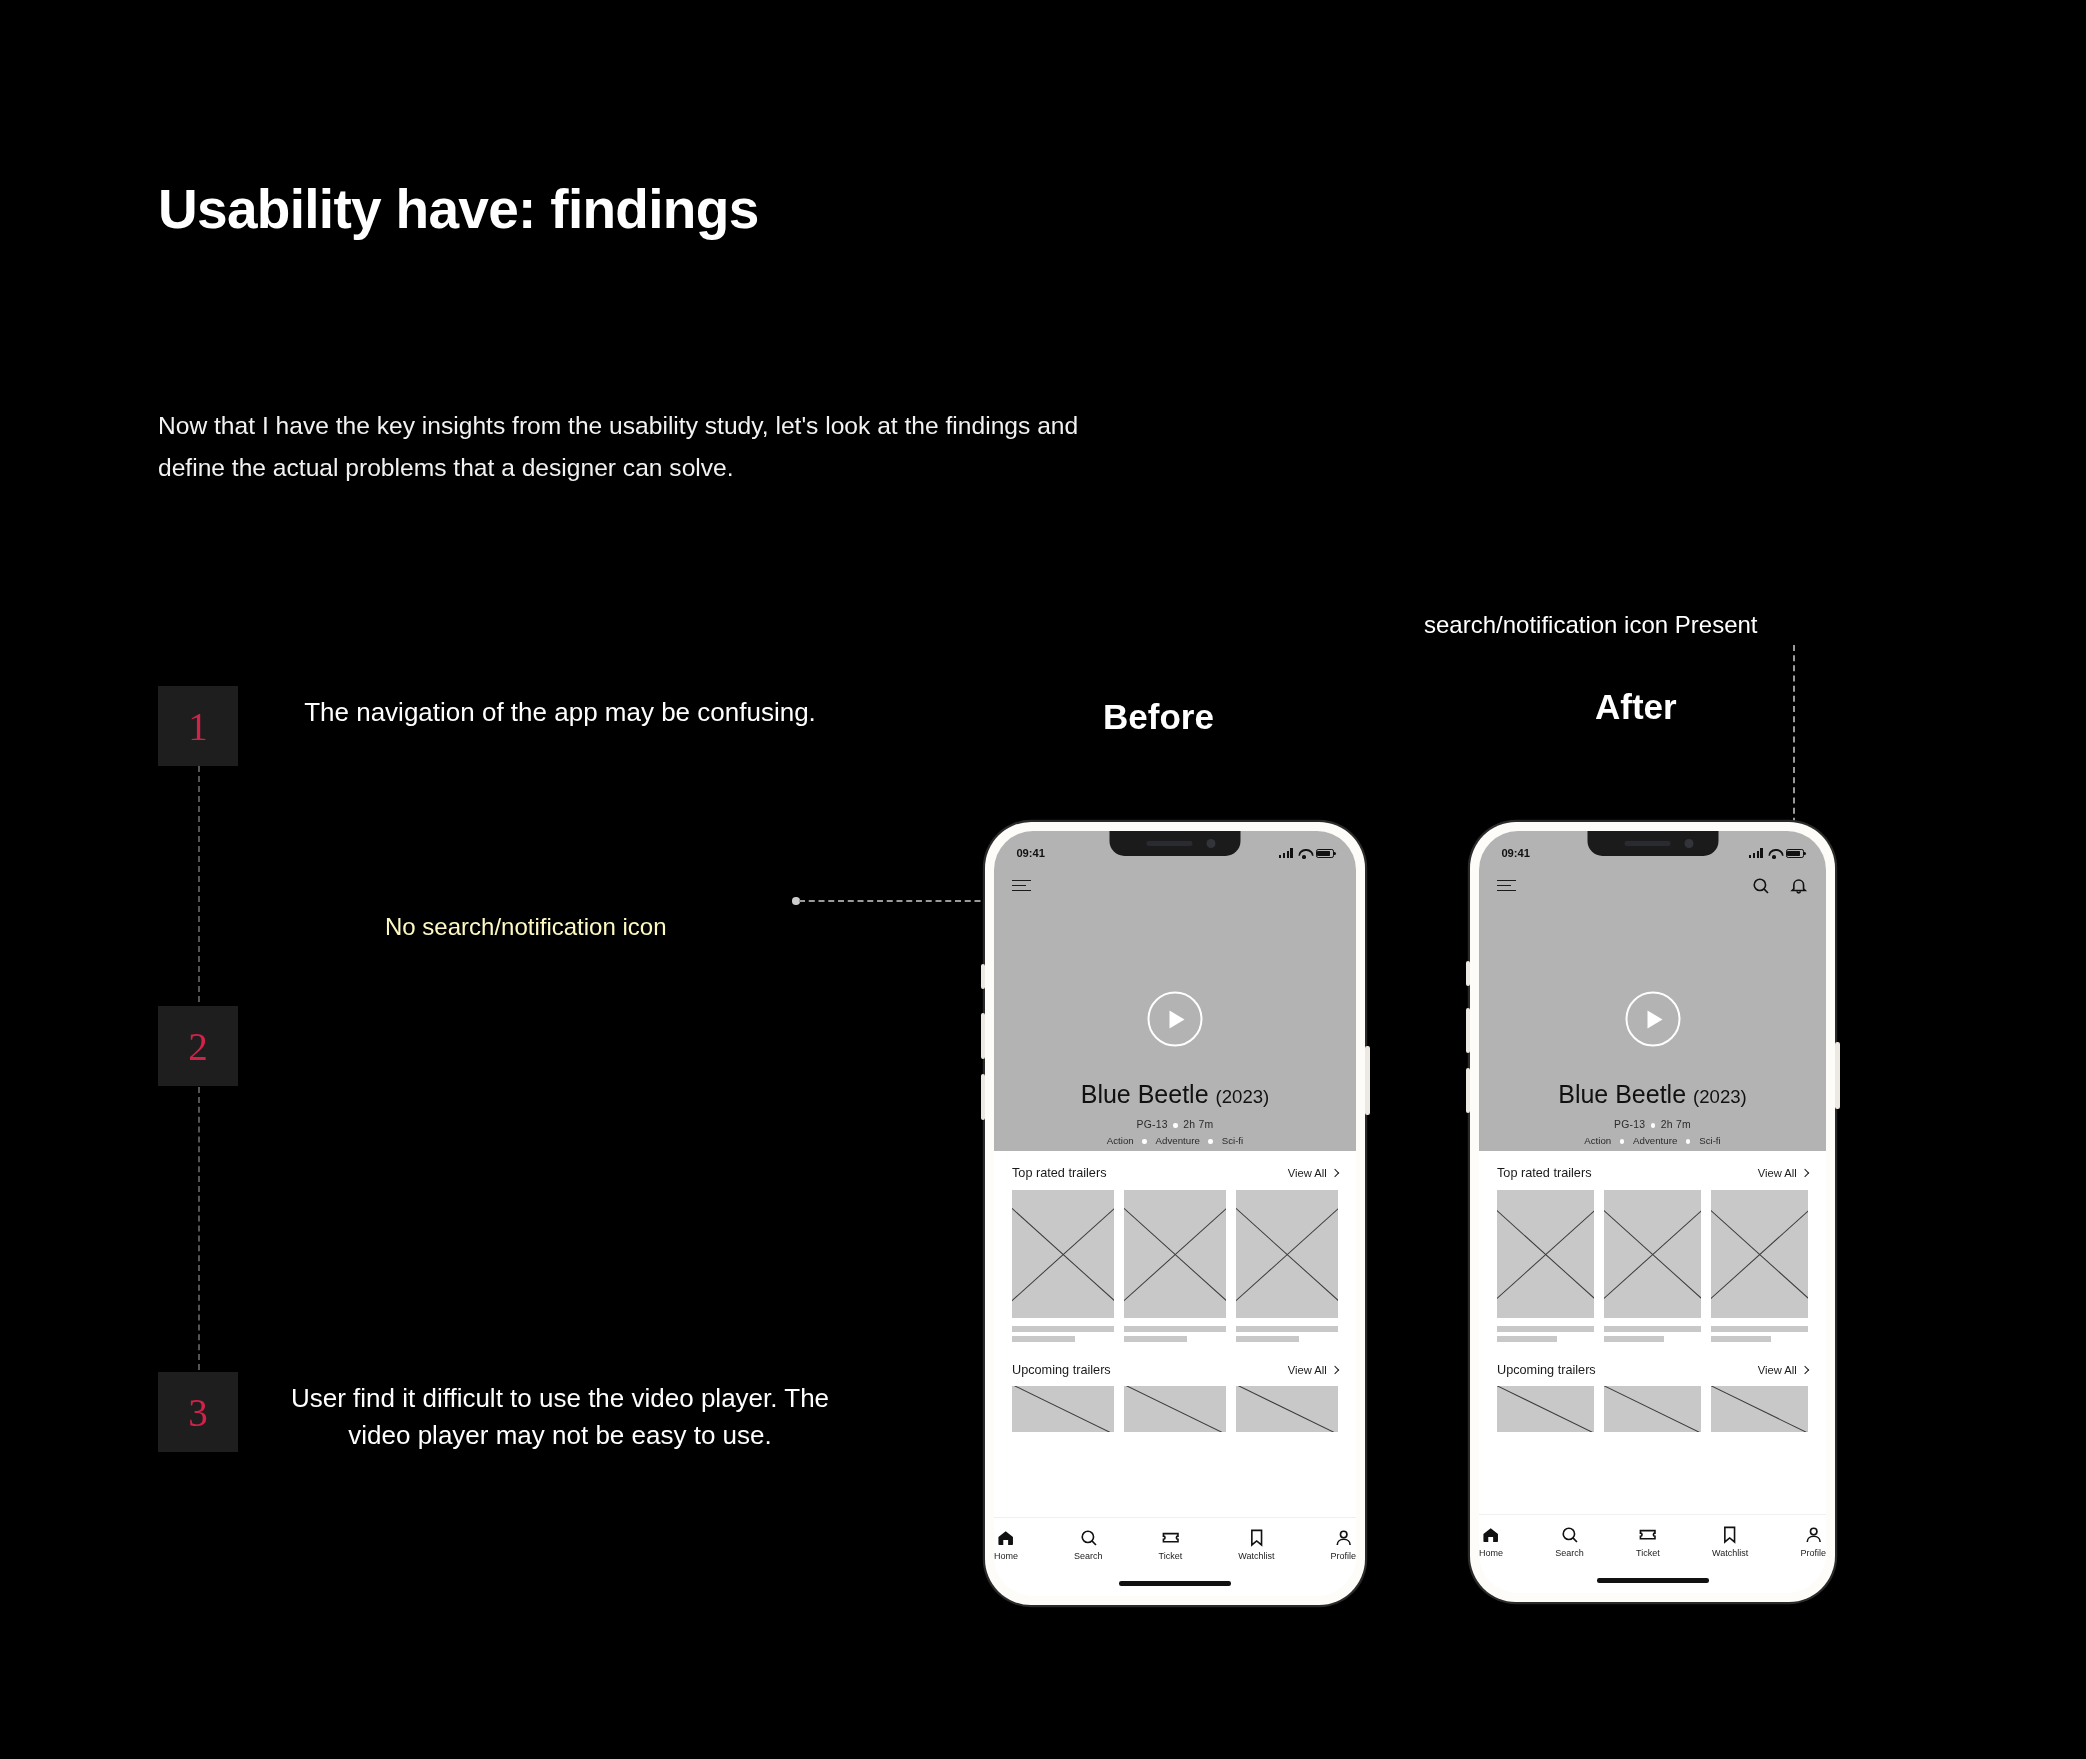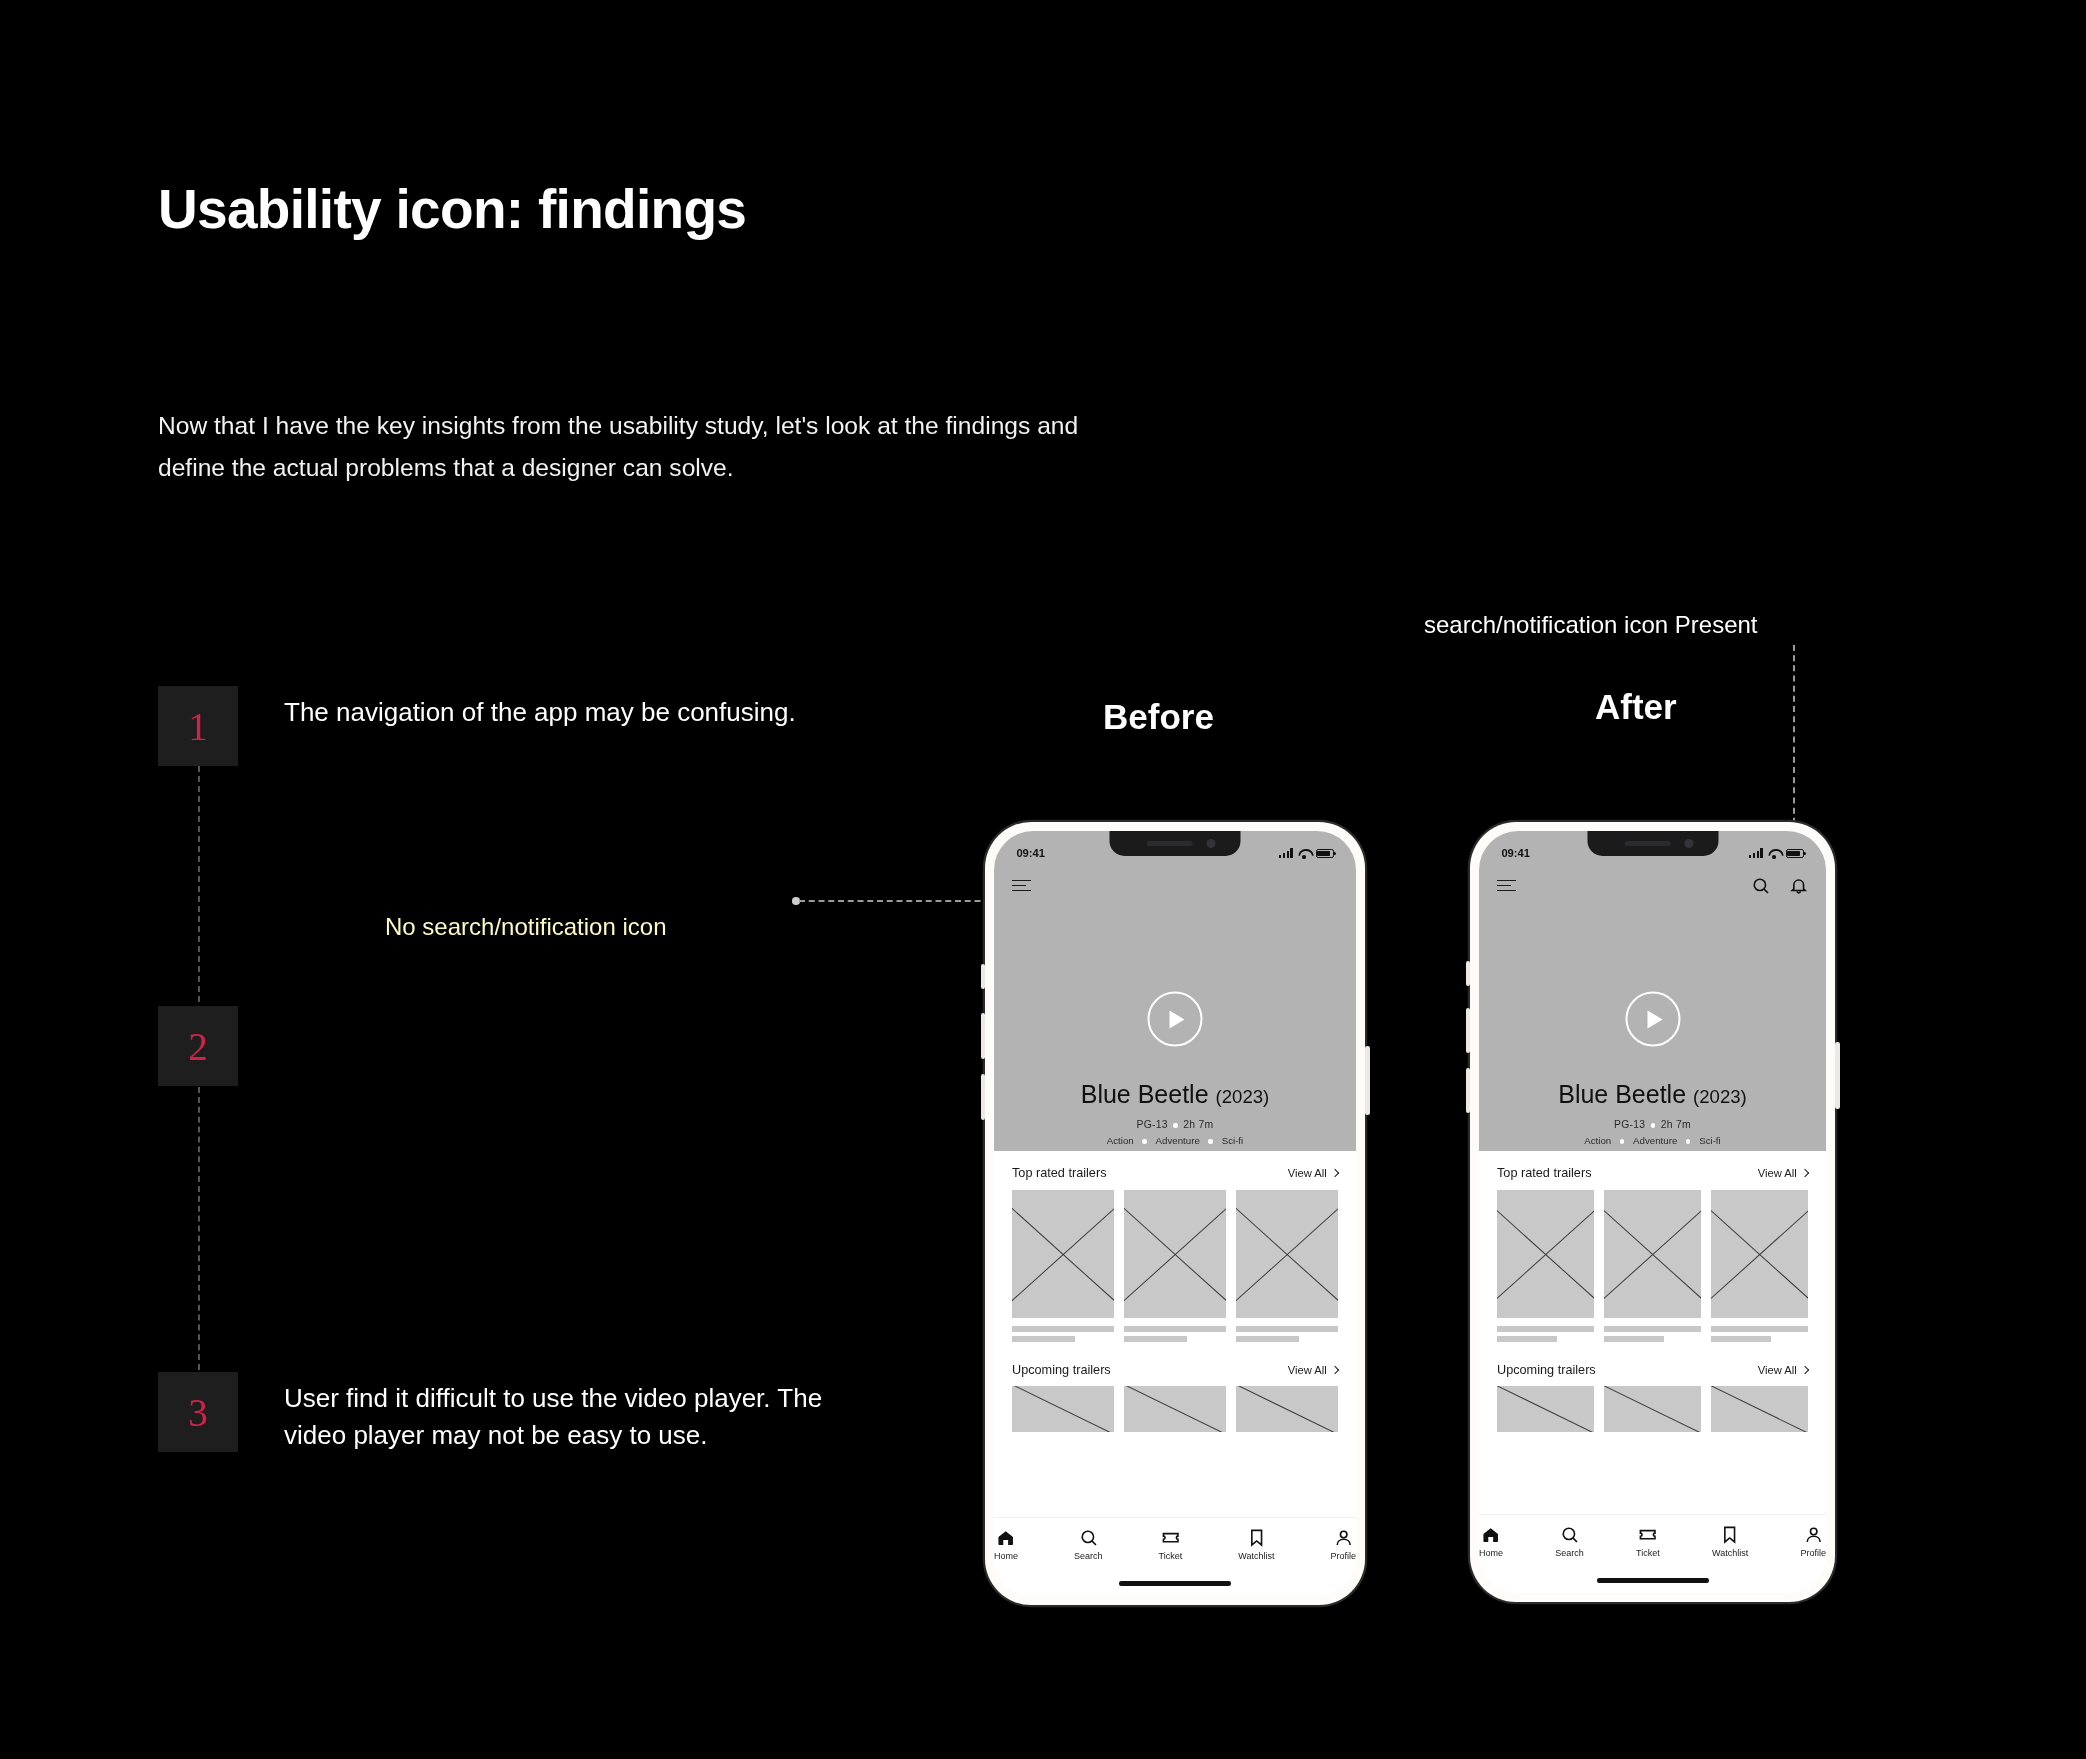--- a/index.html
+++ b/index.html
@@ -35,21 +35,21 @@
     background: #1e1e1e;
     display: flex; align-items: center; justify-content: center;
     flex: 0 0 auto;
   }
   .num-box span {
     color: #d1224a; font-size: 39px; font-weight: 400;
     font-family: "Liberation Serif", serif;
   }
   .f-text {
     margin-left: 46px; font-size: 26px; line-height: 1.45;
-    color: #ffffff; padding-top: 7.5px; width: 552px;
+    color: #ffffff; padding-top: 7.5px; width: 552px; text-align: center;
   }
 
   
   .vline {
     position: absolute; left: 198px; width: 0;
     border-left: 2.2px dashed #555555;
   }
   .vline-a { top: 766px; height: 246px; }
   .vline-b { top: 1087px; height: 283px; }
 
@@ -237,21 +237,21 @@
   .home-indicator {
     position: absolute; left: 50%; transform: translateX(-50%); bottom: 10.4px;
     width: 112px; height: 4.5px; border-radius: 2.2px; background: #111;
   }
 </style>
 </head>
 <body>
 
 <div class="page">
 
-  <div class="title">Usability icon: findings</div>
+  <div class="title">Usability have: findings</div>
   <div class="intro">Now that I have the key insights from the usability study, let's look at the findings and define the actual problems that a designer can solve.</div>
 
   <div class="vline vline-a"></div>
   <div class="vline vline-b"></div>
 
   <div class="findings">
     <div class="finding f1">
       <div class="num-box">
         <span>1</span>
       </div>

